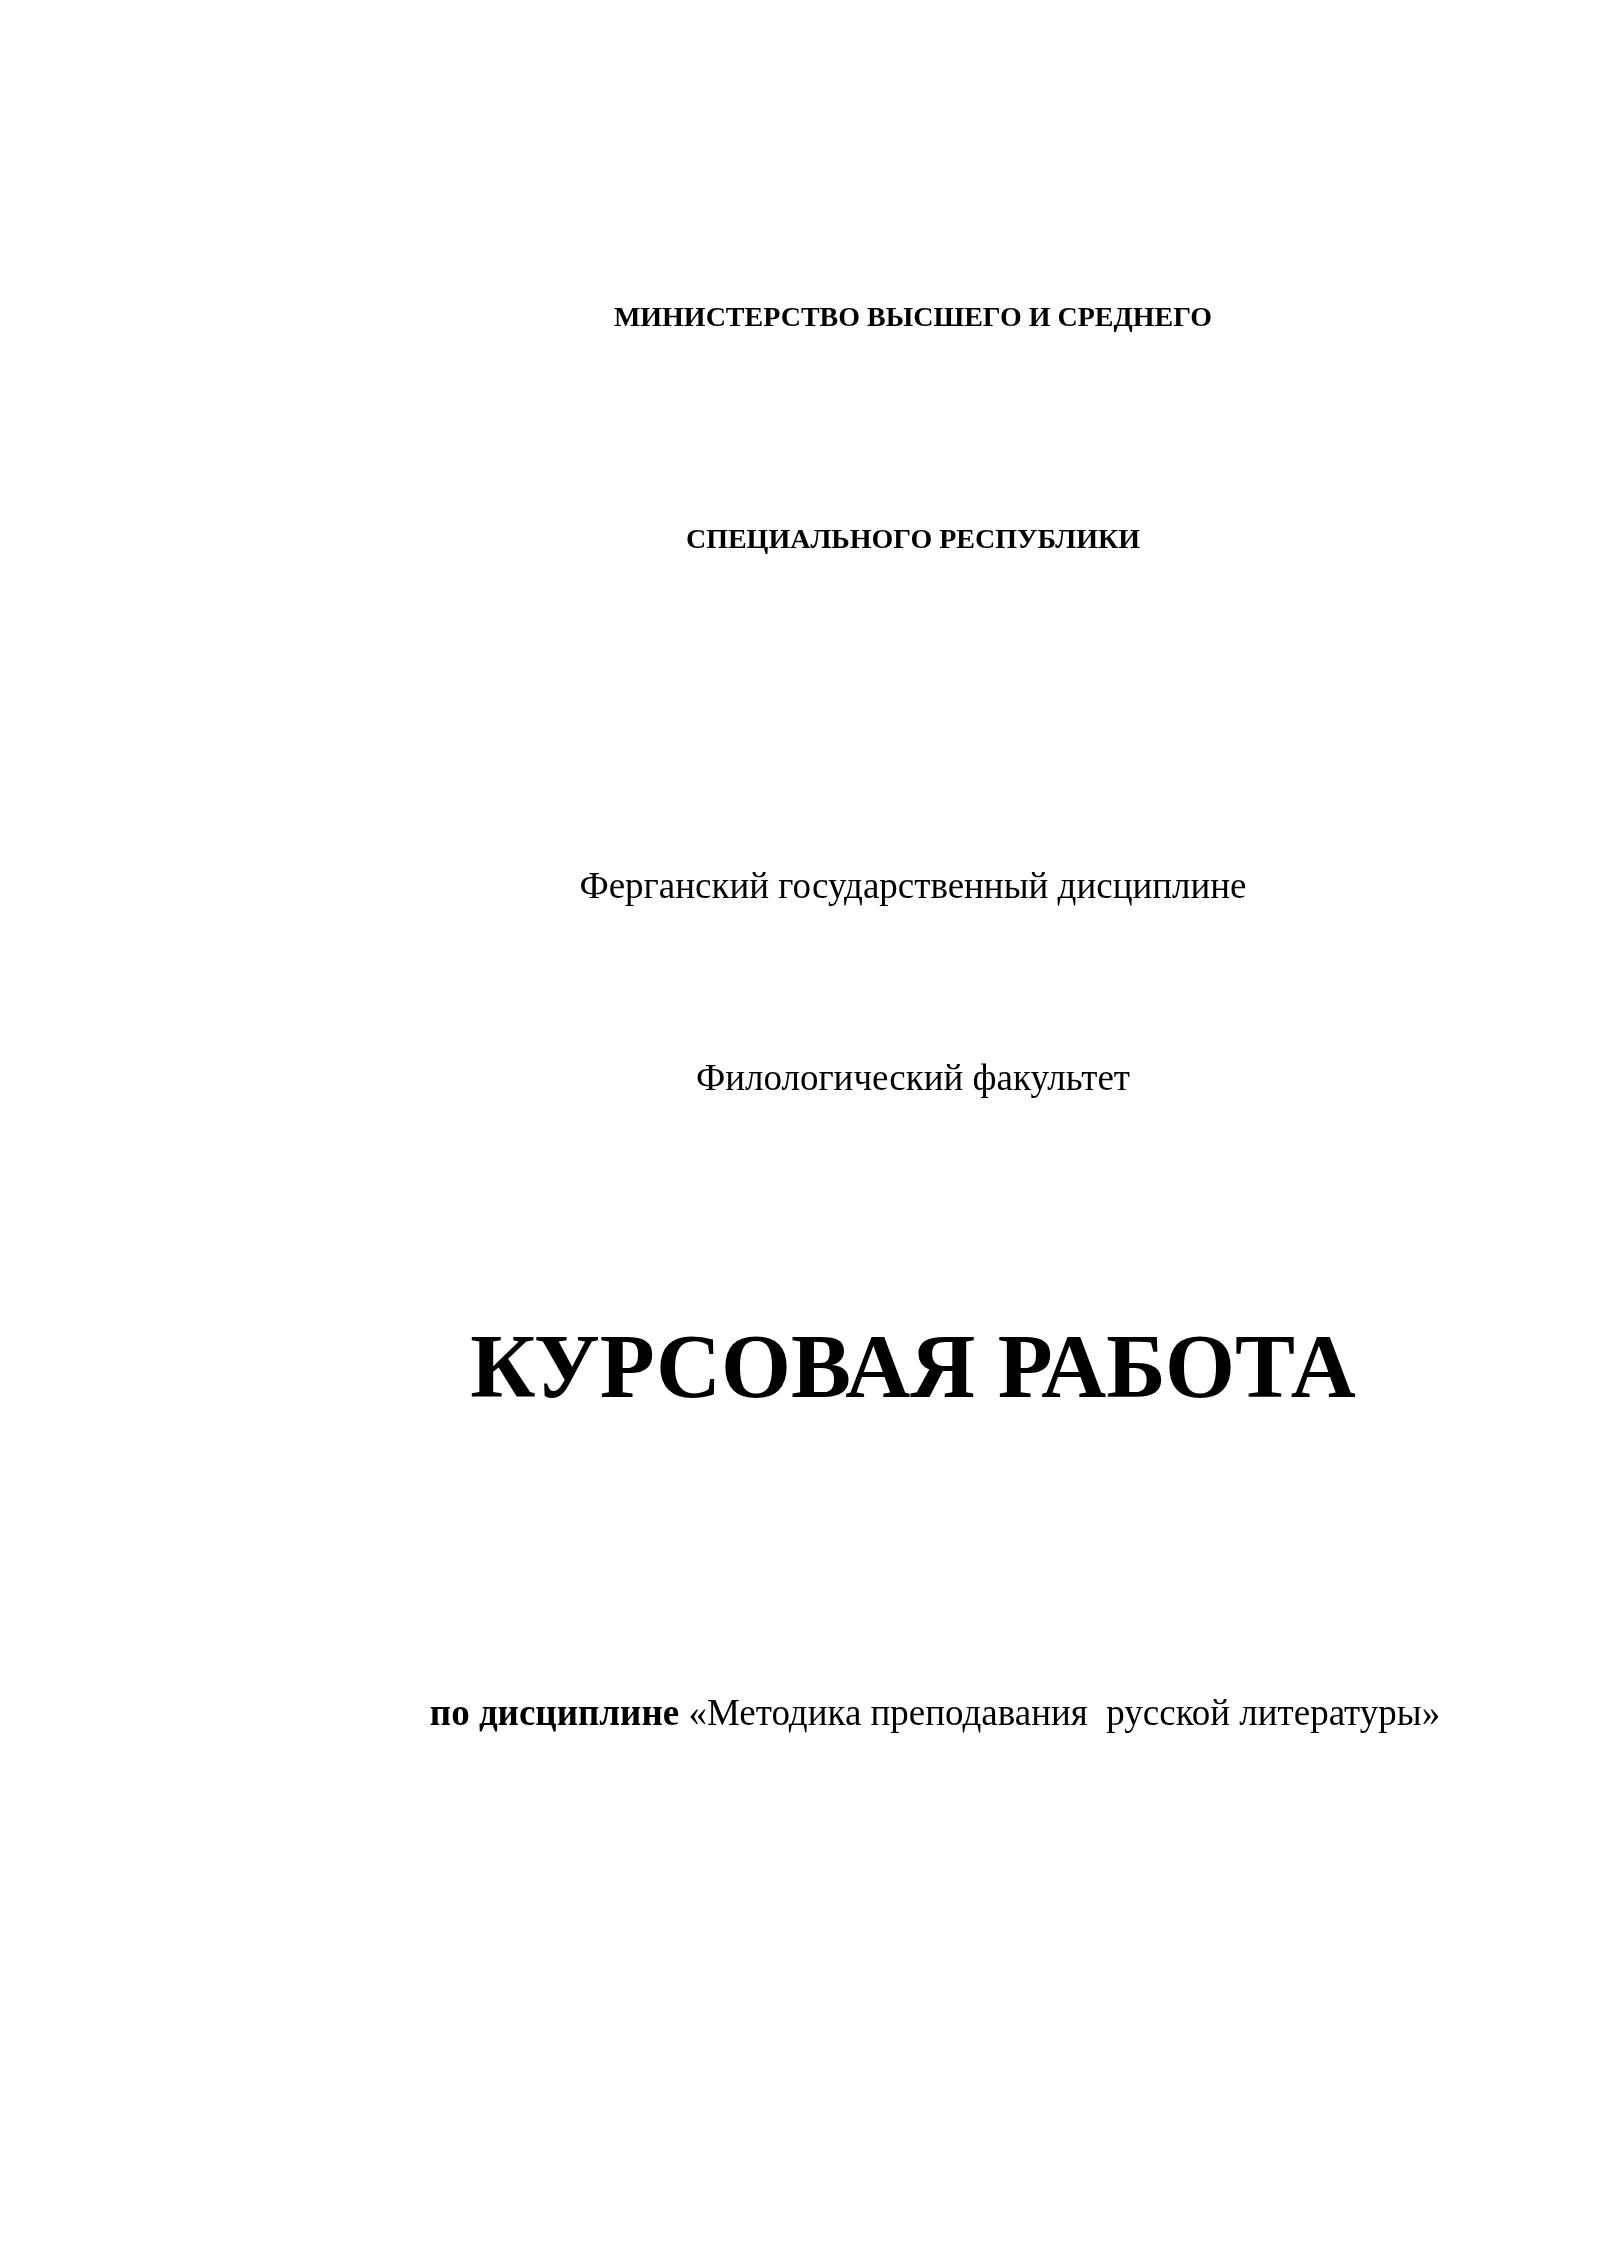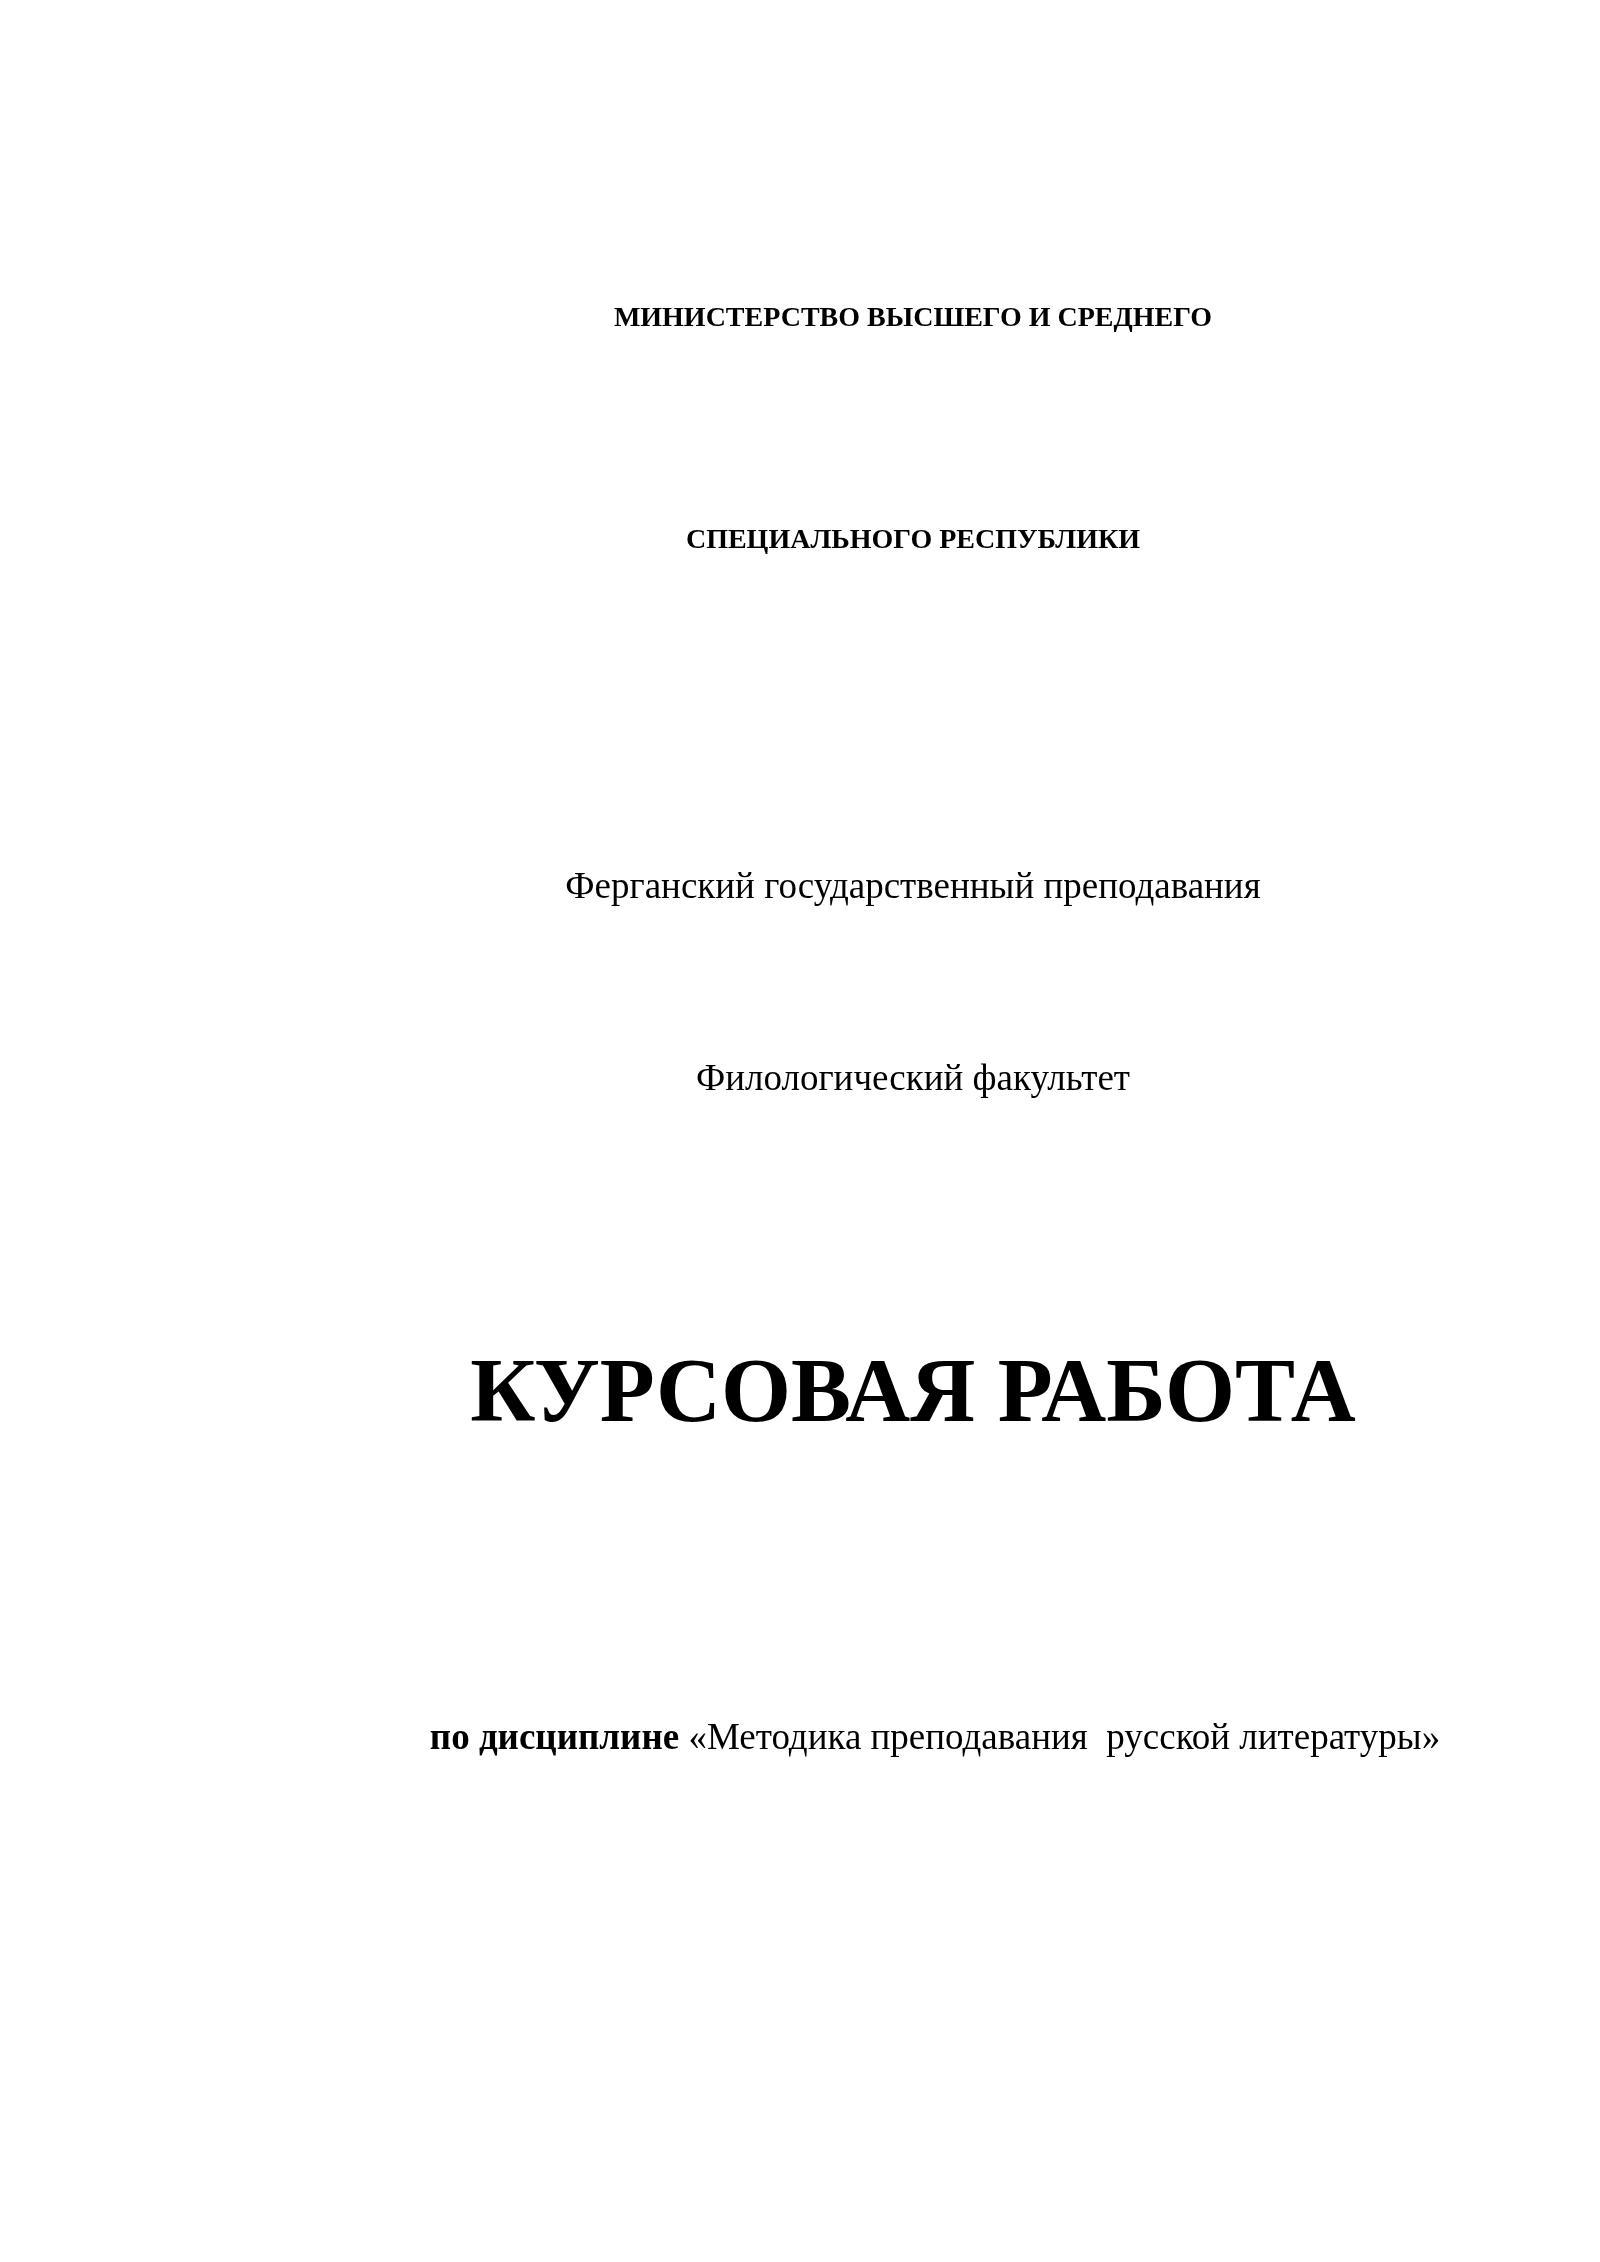--- a/index.html
+++ b/index.html
@@ -34,21 +34,21 @@
     line-height: 74px;
     font-family: Liberation Serif, serif;
   }
   .org {
     margin-top: 2px;
     font-size: 37px;
     font-weight: normal;
     line-height: 64px;
   }
   .doc-title {
-    margin-top: 97px;
+    margin-top: 73px;
     font-size: 90px;
     font-weight: bold;
     line-height: 112px;
     letter-spacing: 0px;
   }
   .subject {
     margin-top: 115px;
     font-size: 37px;
     line-height: 70px;
   }
@@ -62,21 +62,21 @@
 
 <div class="page">
   <div class="content">
 
     <div class="ministry">
       <div>МИНИСТЕРСТВО ВЫСШЕГО И СРЕДНЕГО</div>
       <div>СПЕЦИАЛЬНОГО РЕСПУБЛИКИ</div>
     </div>
 
     <div class="org">
-      <div>Ферганский государственный преподавания</div>
+      <div>Ферганский государственный дисциплине</div>
       <div>Филологический факультет</div>
     </div>
 
     <div class="doc-title">КУРСОВАЯ РАБОТА</div>
 
     <div class="subject">
       <div><span class="lead">по дисциплине </span><span>«Методика преподавания  русской литературы»</span></div>
       
     </div>
 

